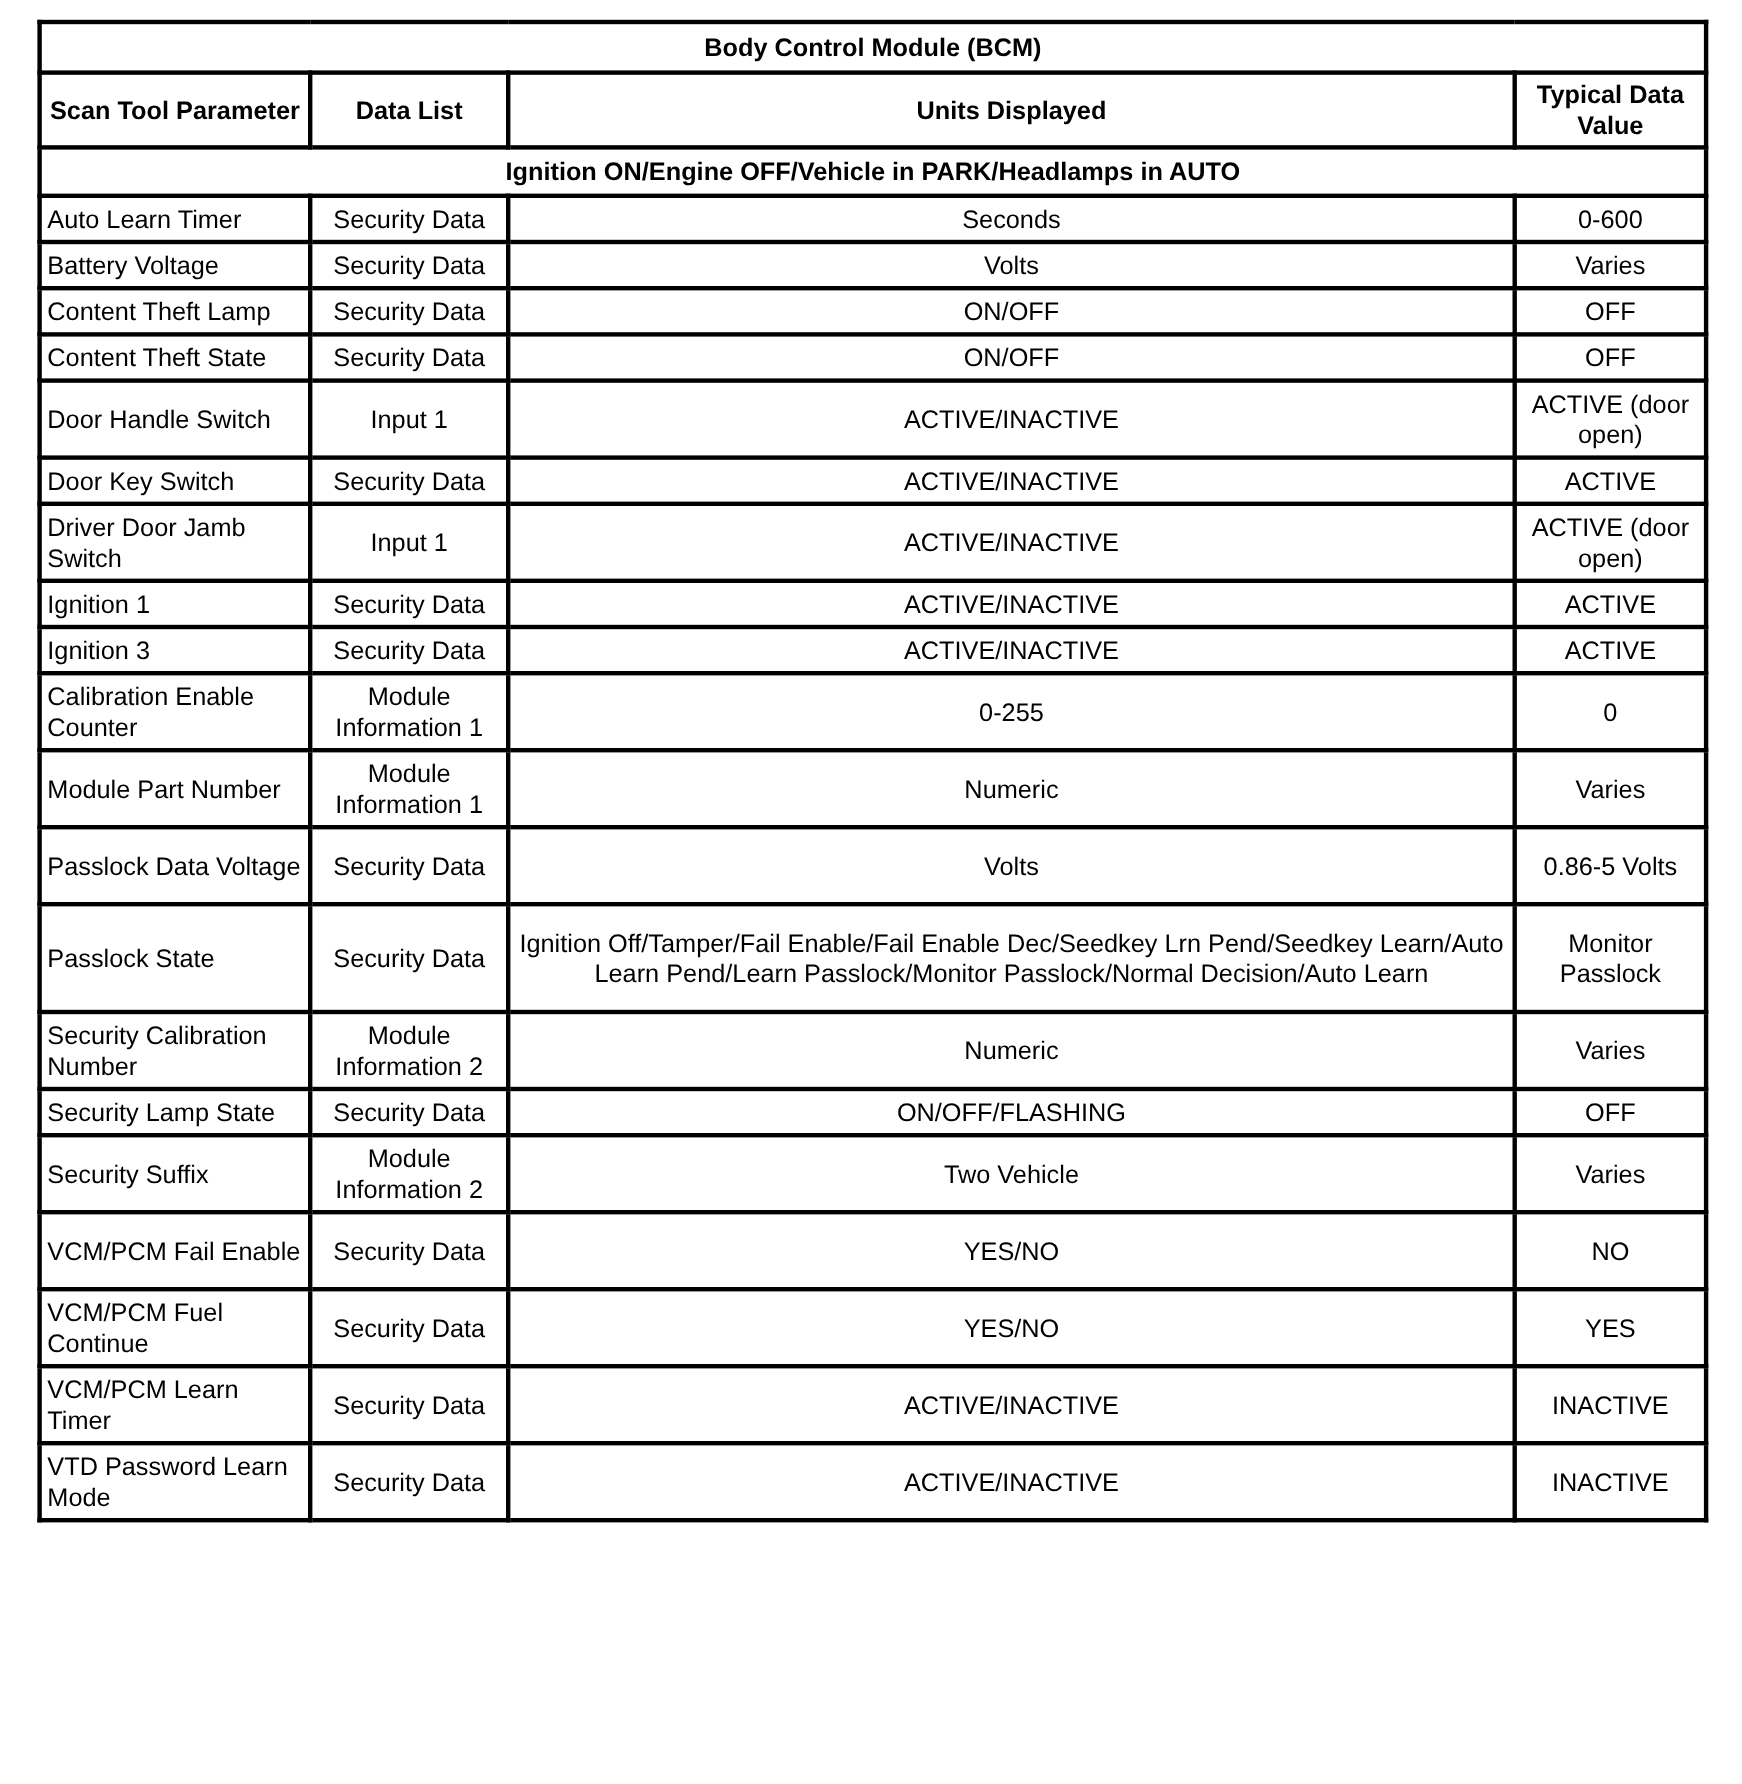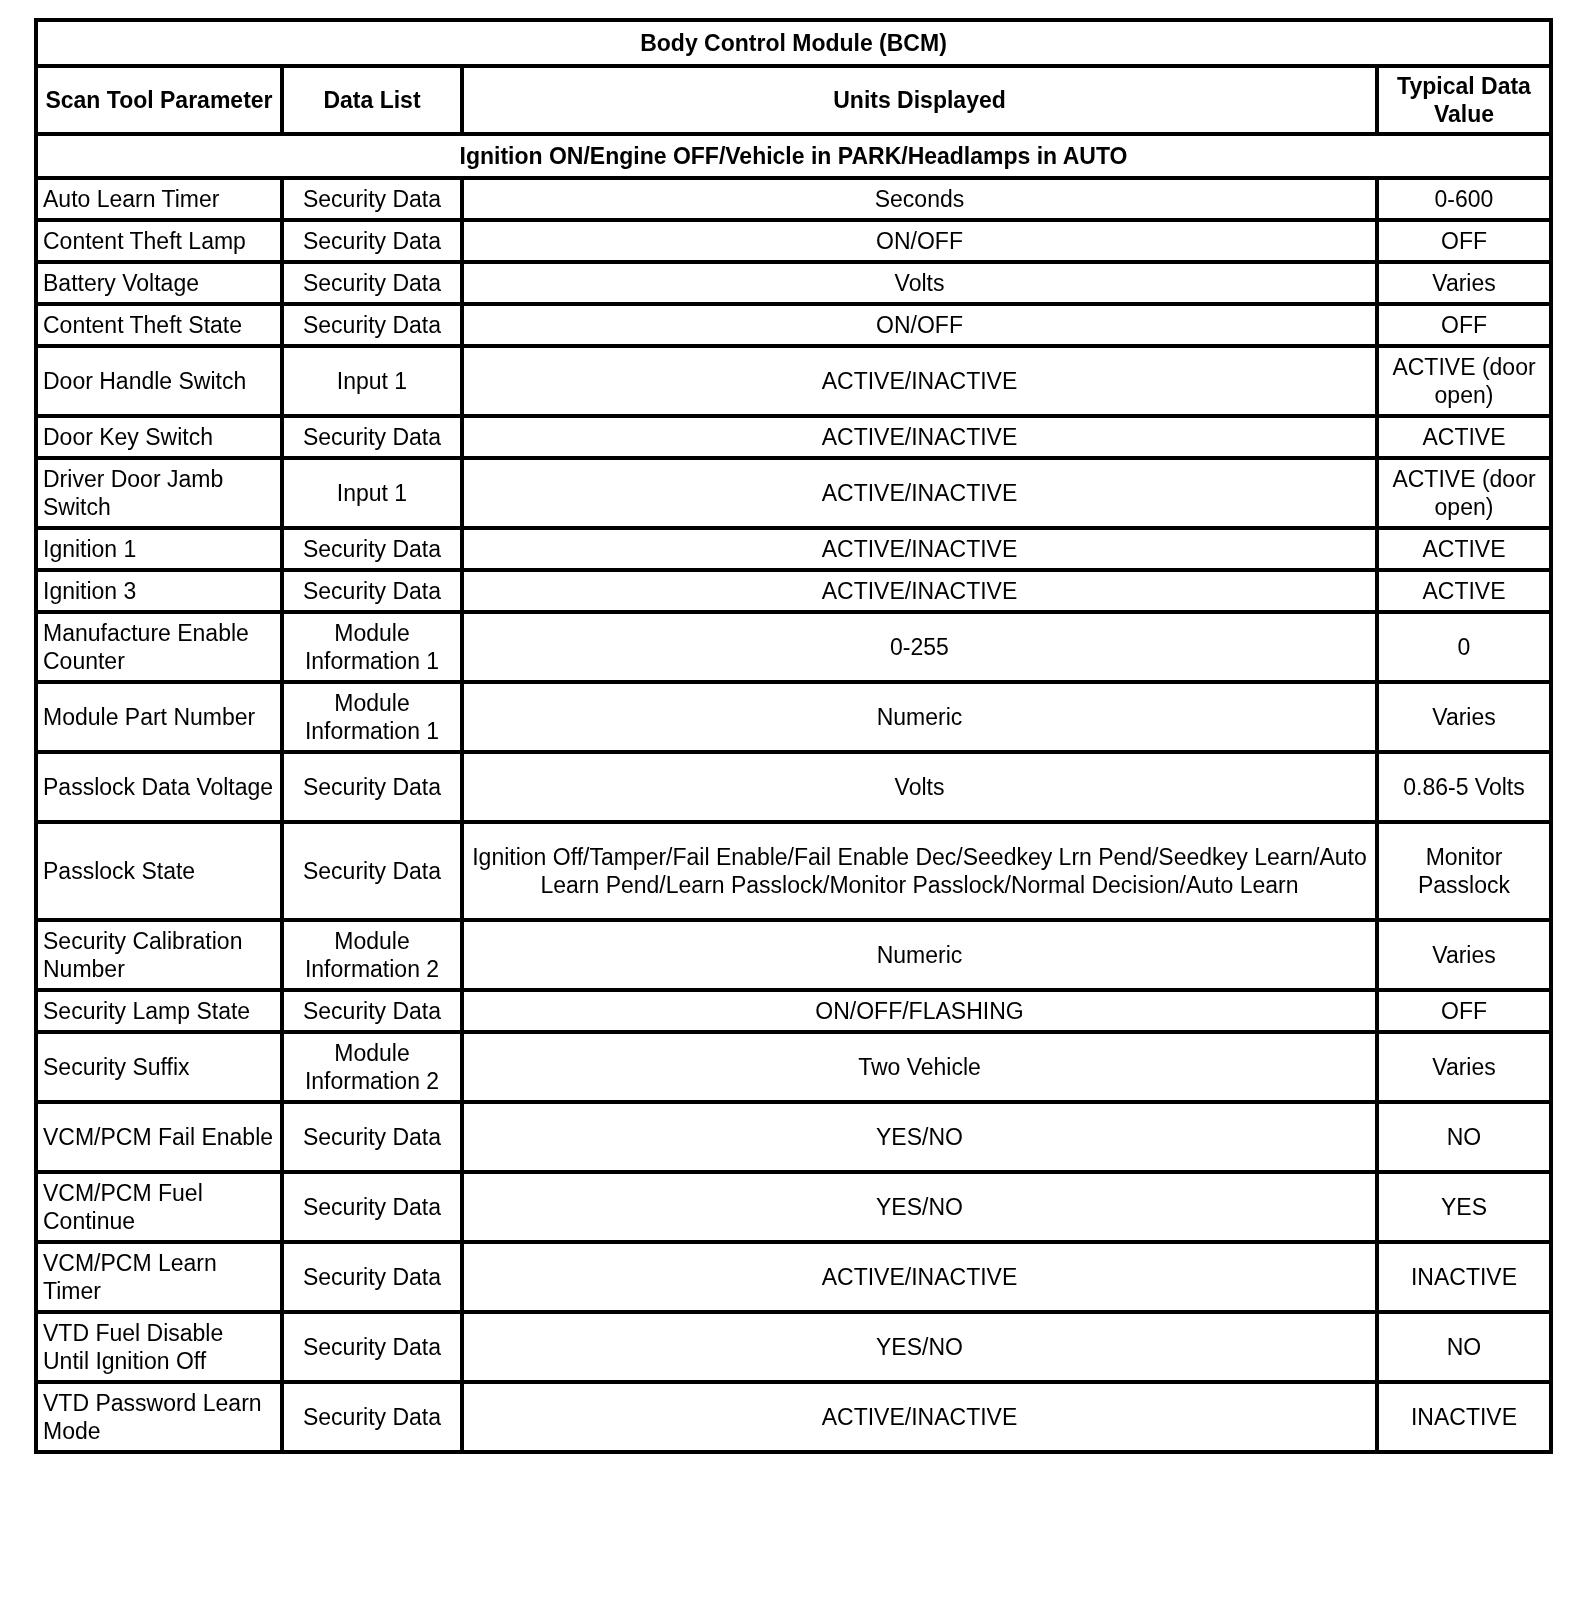--- a/index.html
+++ b/index.html
@@ -48,30 +48,30 @@
     </tr>
   </thead>
   <tbody id="rows">
       <tr class="r1">
         <td class="param">Auto Learn Timer</td>
         <td class="list">Security Data</td>
         <td class="units">Seconds</td>
         <td class="value">0-600</td>
       </tr>
       <tr class="r1">
+        <td class="param">Battery Voltage</td>
+        <td class="list">Security Data</td>
+        <td class="units">Volts</td>
+        <td class="value">Varies</td>
+      </tr>
+      <tr class="r1">
         <td class="param">Content Theft Lamp</td>
         <td class="list">Security Data</td>
         <td class="units">ON/OFF</td>
         <td class="value">OFF</td>
-      </tr>
-      <tr class="r1">
-        <td class="param">Battery Voltage</td>
-        <td class="list">Security Data</td>
-        <td class="units">Volts</td>
-        <td class="value">Varies</td>
       </tr>
       <tr class="r1">
         <td class="param">Content Theft State</td>
         <td class="list">Security Data</td>
         <td class="units">ON/OFF</td>
         <td class="value">OFF</td>
       </tr>
       <tr class="r2">
         <td class="param">Door Handle Switch</td>
         <td class="list">Input 1</td>
@@ -96,21 +96,21 @@
         <td class="units">ACTIVE/INACTIVE</td>
         <td class="value">ACTIVE</td>
       </tr>
       <tr class="r1">
         <td class="param">Ignition 3</td>
         <td class="list">Security Data</td>
         <td class="units">ACTIVE/INACTIVE</td>
         <td class="value">ACTIVE</td>
       </tr>
       <tr class="r2">
-        <td class="param">Manufacture Enable Counter</td>
+        <td class="param">Calibration Enable Counter</td>
         <td class="list">Module Information 1</td>
         <td class="units">0-255</td>
         <td class="value">0</td>
       </tr>
       <tr class="r2">
         <td class="param">Module Part Number</td>
         <td class="list">Module Information 1</td>
         <td class="units">Numeric</td>
         <td class="value">Varies</td>
       </tr>
@@ -156,25 +156,19 @@
         <td class="units">YES/NO</td>
         <td class="value">YES</td>
       </tr>
       <tr class="r2">
         <td class="param">VCM/PCM Learn Timer</td>
         <td class="list">Security Data</td>
         <td class="units">ACTIVE/INACTIVE</td>
         <td class="value">INACTIVE</td>
       </tr>
       <tr class="r2">
-        <td class="param">VTD Fuel Disable Until Ignition Off</td>
-        <td class="list">Security Data</td>
-        <td class="units">YES/NO</td>
-        <td class="value">NO</td>
-      </tr>
-      <tr class="r2">
         <td class="param">VTD Password Learn Mode</td>
         <td class="list">Security Data</td>
         <td class="units">ACTIVE/INACTIVE</td>
         <td class="value">INACTIVE</td>
       </tr>
     </tbody>
 </table>
 
 </body></html>

